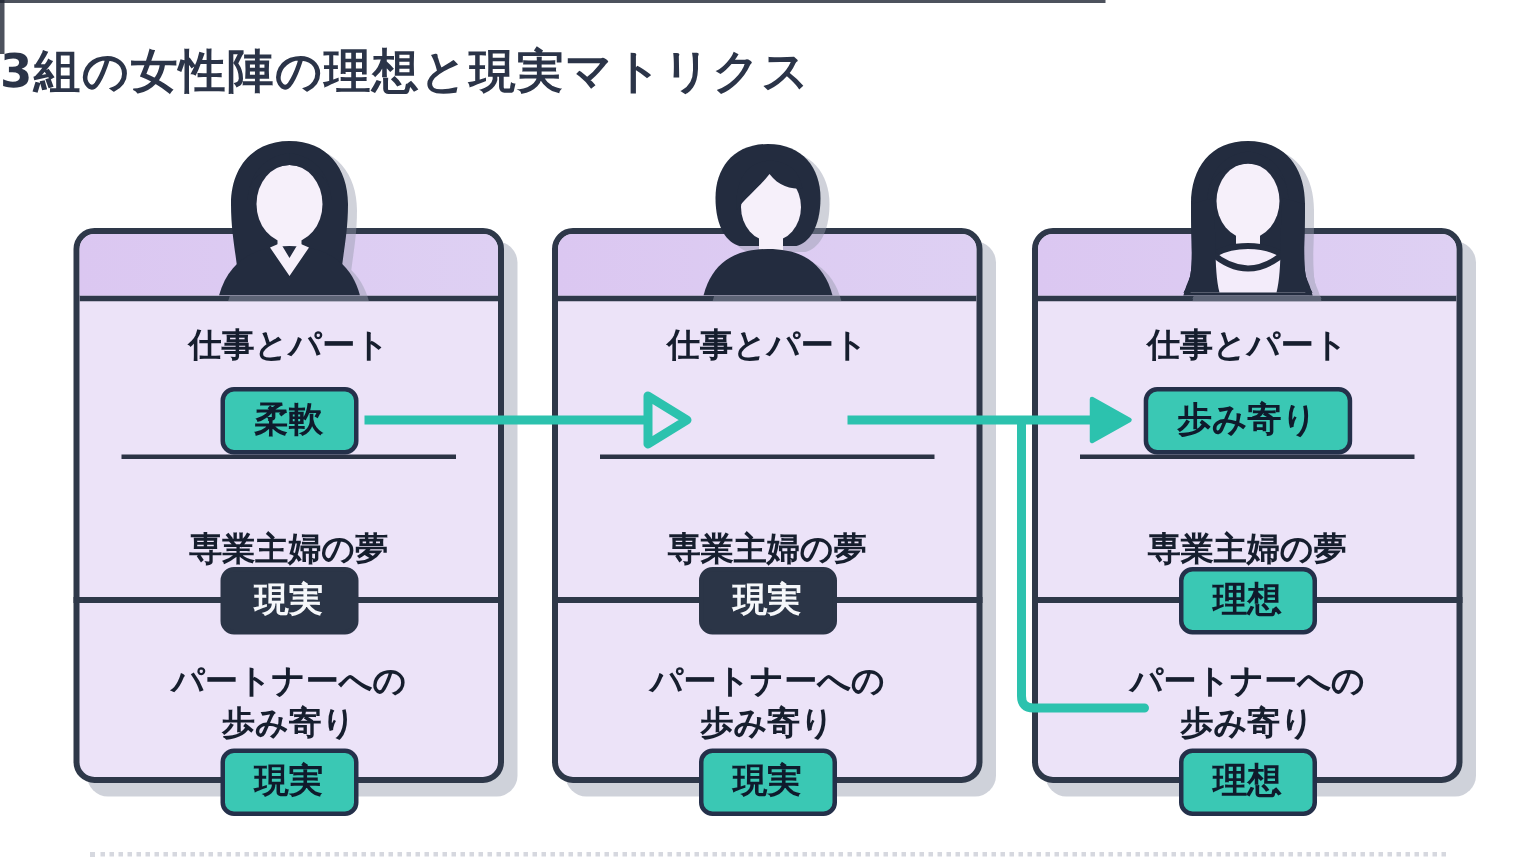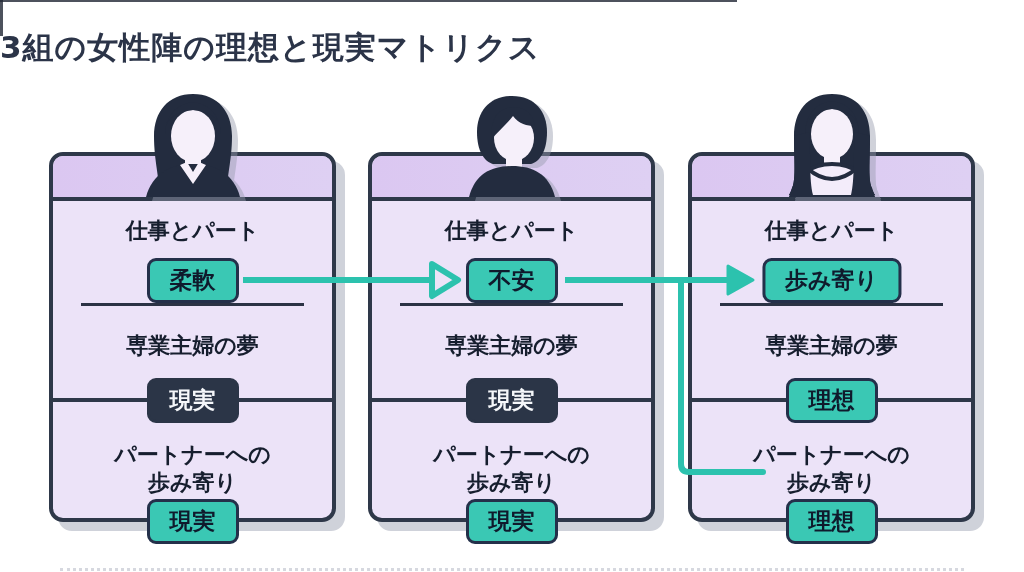--- a/index.html
+++ b/index.html
@@ -31,21 +31,21 @@
   .avatar{
     position:absolute;top:-64px;left:50%;transform:translateX(-50%);
     width:170px;height:105px;filter:drop-shadow(6px 4px 0 rgba(150,156,172,.45));
   }
 
   .sec-title{
     position:absolute;left:0;width:100%;text-align:center;
     font-size:22px;line-height:28px;font-weight:bold;color:#161e2e;
   }
   .sec1-title{top:61px;}
-  .sec2-title{top:176px;}
+  .sec2-title{top:197px;}
   .sec3-title{top:285px;}
 
   .badge{
     position:absolute;left:50%;transform:translateX(-50%);
     display:inline-block;white-space:nowrap;
     font-size:23px;font-weight:bold;line-height:1;
     padding:8px 20px;border-radius:9px;z-index:3;
   }
   .badge.teal{background:#3ac8b4;border:3px solid #24304a;color:#0f1a2c;}
   .badge.dark{background:#2b3547;border:3px solid #2b3547;color:#f5f7fa;}
@@ -95,21 +95,20 @@
   <div class="card c2">
     <div class="card-header"></div>
     <svg class="avatar" viewBox="0 0 170 105">
       <path d="M85,4 C62,4 50,20 50,40 C50,60 58,70 66,72 L104,72 C112,70 120,60 120,40 C120,20 108,4 85,4 Z" fill="#232c3f"></path>
       <ellipse cx="87" cy="46" rx="20" ry="23" fill="#f6f0fa"></ellipse>
       <path d="M64,44 C64,26 72,16 86,15 C100,16 106,22 108,34 C100,34 92,32 86,24 C80,32 70,40 64,48 Z" fill="#232c3f"></path>
       <rect x="79" y="64" width="16" height="13" fill="#f6f0fa"></rect>
       <path d="M42,105 C48,82 64,74 85,74 C106,74 122,82 128,105 Z" fill="#232c3f"></path>
     </svg>
     <div class="sec-title sec1-title">仕事とパート</div>
-    <div class="badge teal badge1">不安</div>
     <div class="divider-thin"></div>
     <div class="sec-title sec2-title">専業主婦の夢</div>
     <div class="divider-full"></div>
     <div class="badge dark badge2">現実</div>
     <div class="sec-title sec3-title">
       <div>パートナーへの</div>
       <div>歩み寄り</div>
     </div>
     <div class="badge teal badge3">現実</div>
   </div>

